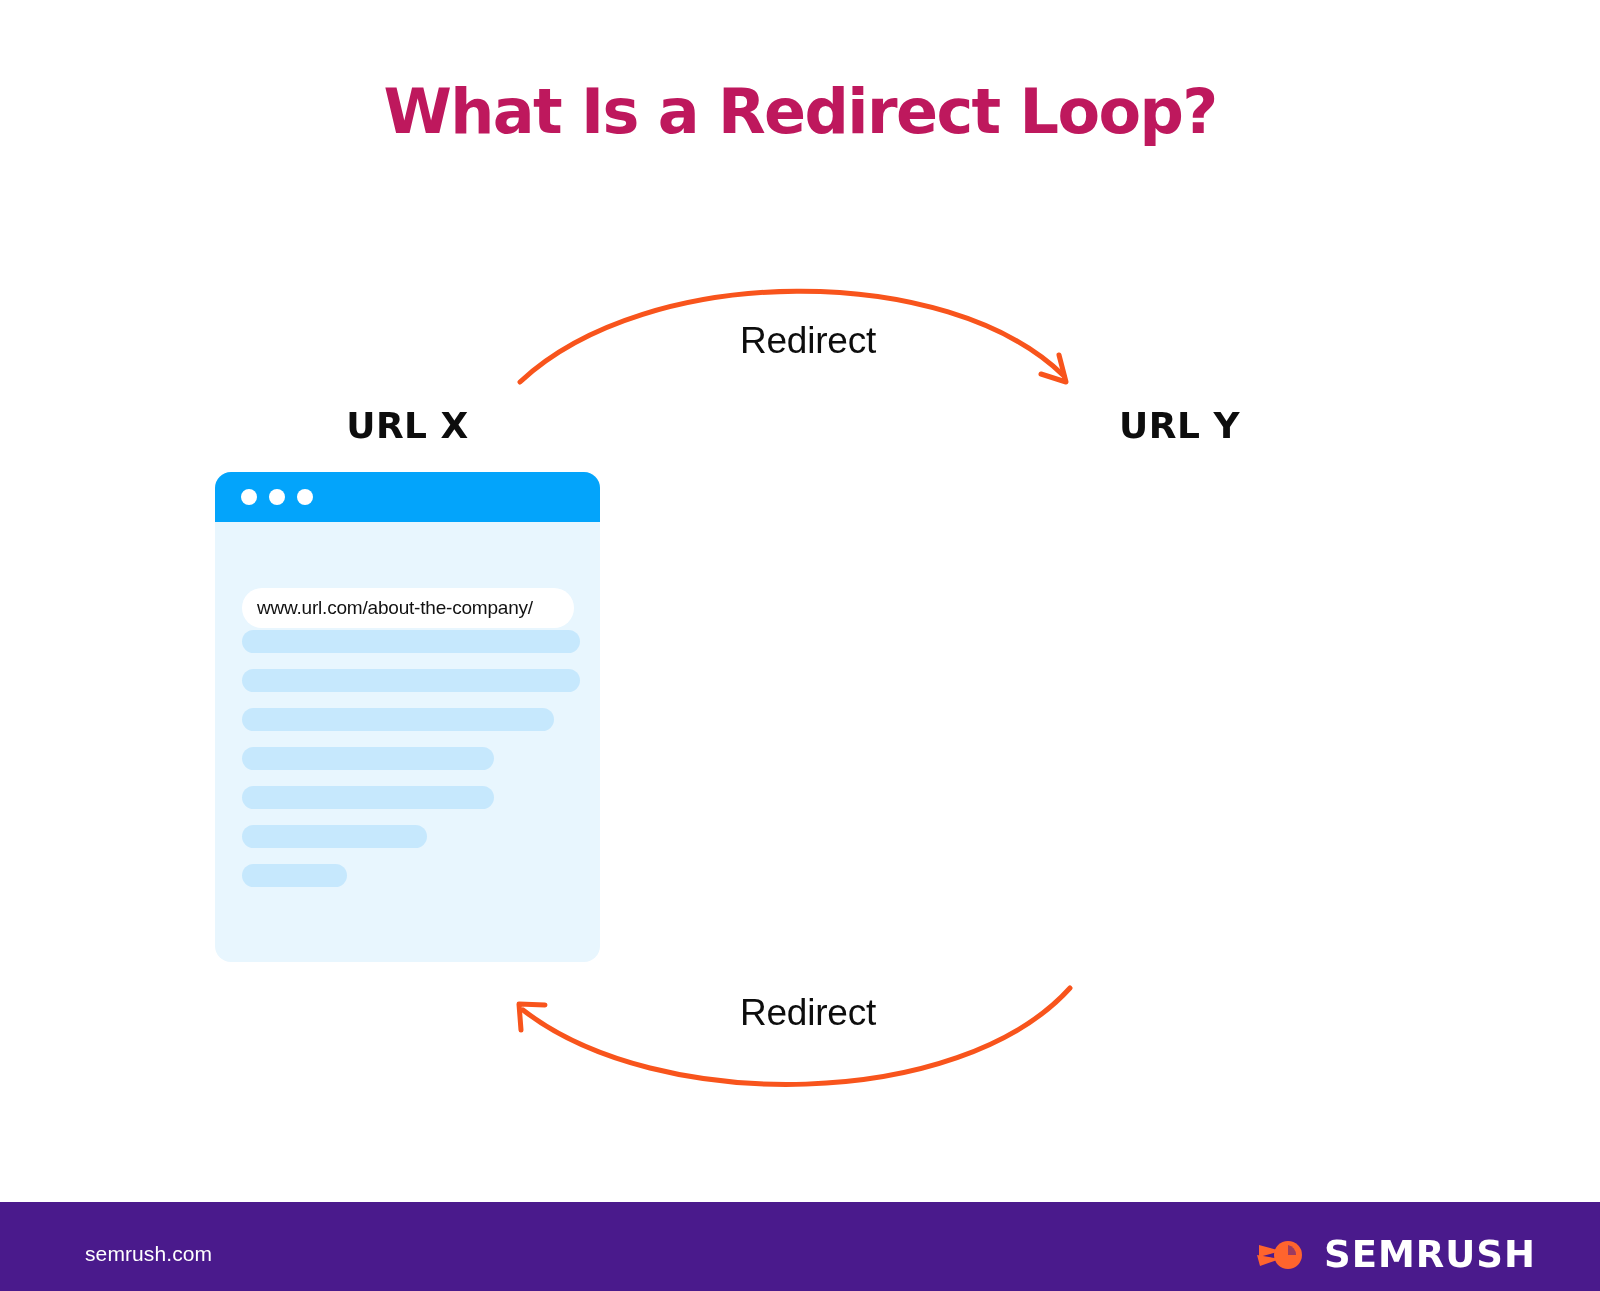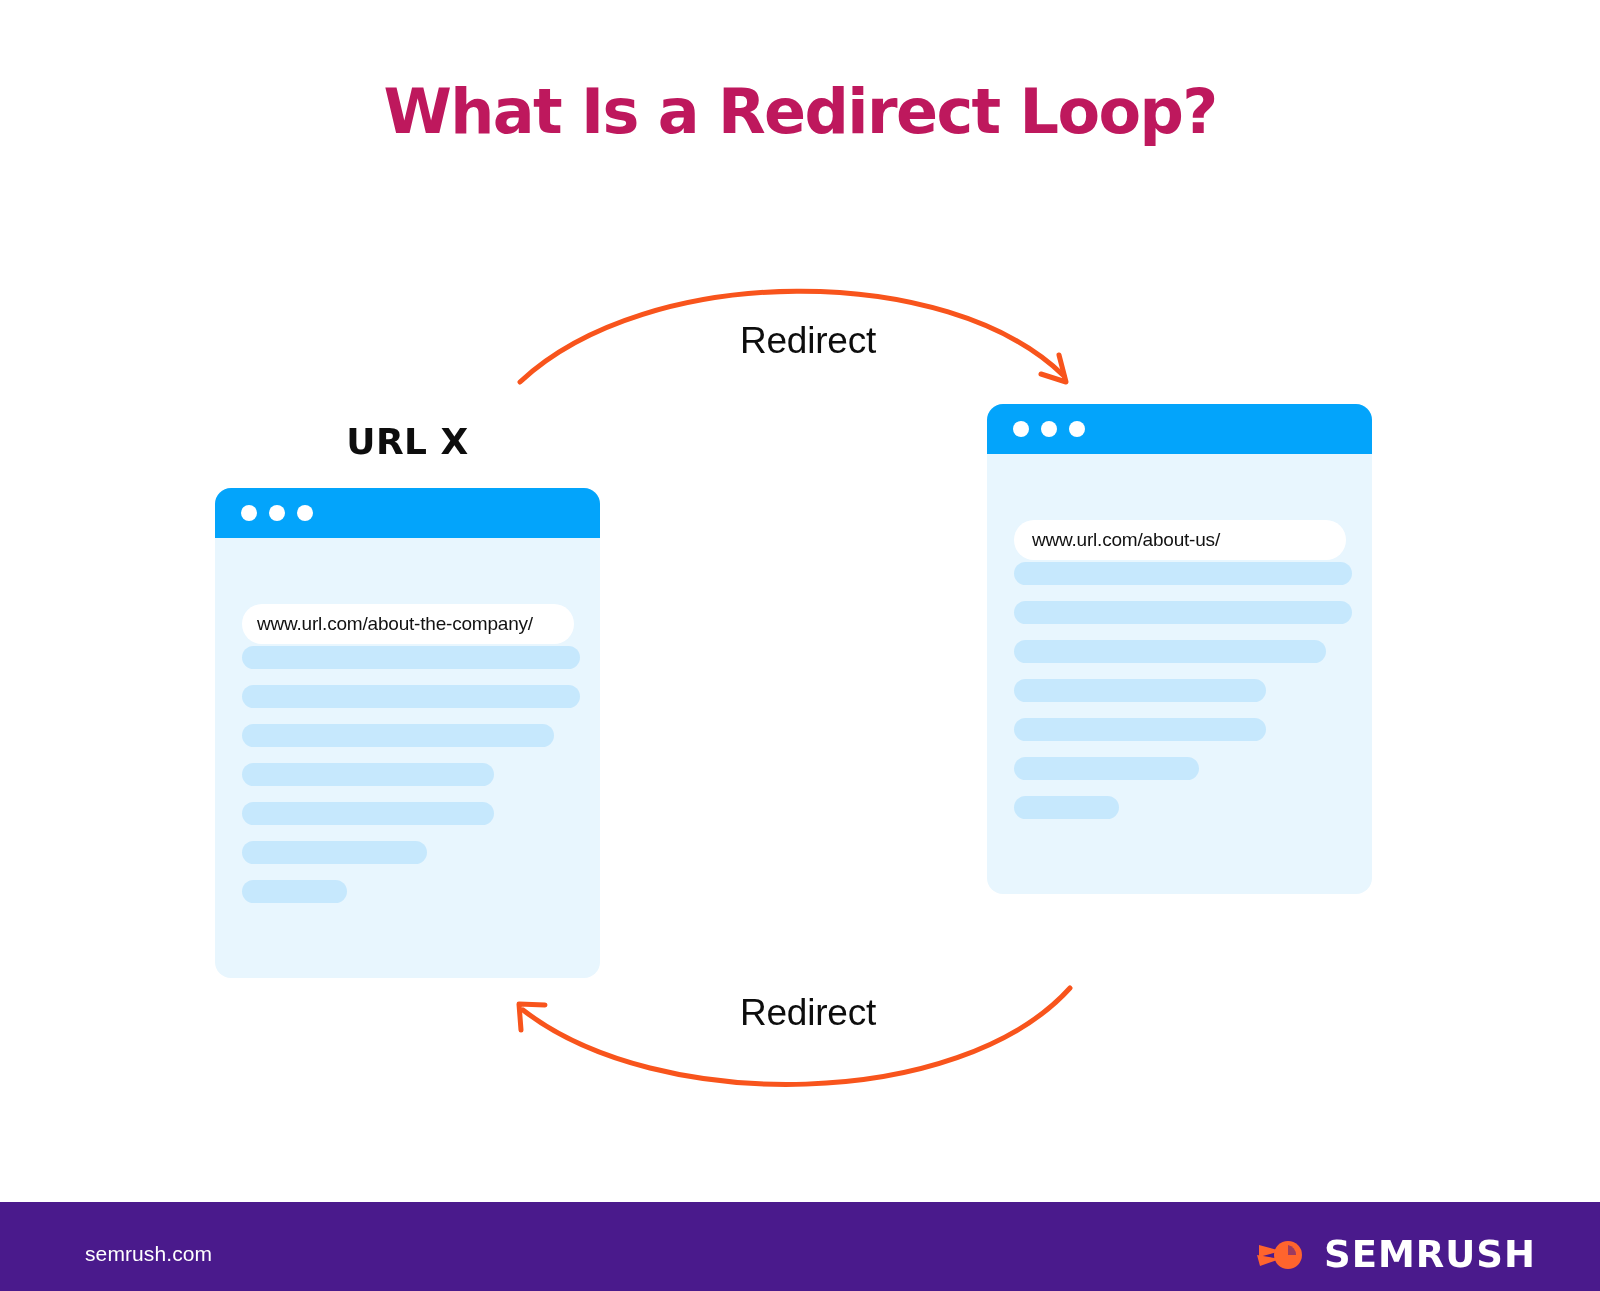--- a/index.html
+++ b/index.html
@@ -80,21 +80,21 @@
   .browser-wrap.left  { left: 207px;  top: 404px; }
   .browser-wrap.right { left: 979px; top: 404px; }
 
   .browser-title {
     text-align: center;
     font-family: "DejaVu Sans", sans-serif;
     font-weight: 700;
     font-size: 36px;
     letter-spacing: 0.5px;
     color: #0d0d0d;
-    margin: 16px 0 24px 0;
+    margin: 0 0 24px 0;
     height: 44px;
     line-height: 44px;
   }
 
   .browser {
     width: 385px;
     height: 490px;
     border-radius: 16px;
     background: #e8f6fe;
     overflow: hidden;
@@ -217,37 +217,21 @@
           <div class="skeleton-bar" style="width:312px"></div>
           <div class="skeleton-bar" style="width:252px"></div>
           <div class="skeleton-bar" style="width:252px"></div>
           <div class="skeleton-bar" style="width:185px"></div>
           <div class="skeleton-bar" style="width:105px"></div>
         </div>
       </div>
     </div>
 
     <div class="browser-wrap right">
-      <div class="browser">
-        <div class="browser-bar">
-          <span class="dot"></span>
-          <span class="dot"></span>
-          <span class="dot"></span>
-        </div>
-        <div class="url-pill">www.url.com/about-us/</div>
-        <div class="skeleton">
-          <div class="skeleton-bar" style="width:338px"></div>
-          <div class="skeleton-bar" style="width:338px"></div>
-          <div class="skeleton-bar" style="width:312px"></div>
-          <div class="skeleton-bar" style="width:252px"></div>
-          <div class="skeleton-bar" style="width:252px"></div>
-          <div class="skeleton-bar" style="width:185px"></div>
-          <div class="skeleton-bar" style="width:105px"></div>
-        </div>
-      </div>
+      <div class="browser-title">URL Y</div>
     </div>
 
   </div>
 
   <div class="footer">
     <div class="footer-url">semrush.com</div>
     <div class="brand">
       <svg width="52" height="42" viewBox="0 0 52 42" xmlns="http://www.w3.org/2000/svg">
         <path d="M3 12 L25 18 L3 24 Z" fill="#ff642d"></path>
         <path d="M1 22 L24 26 L4 33 Z" fill="#ff642d"></path>

